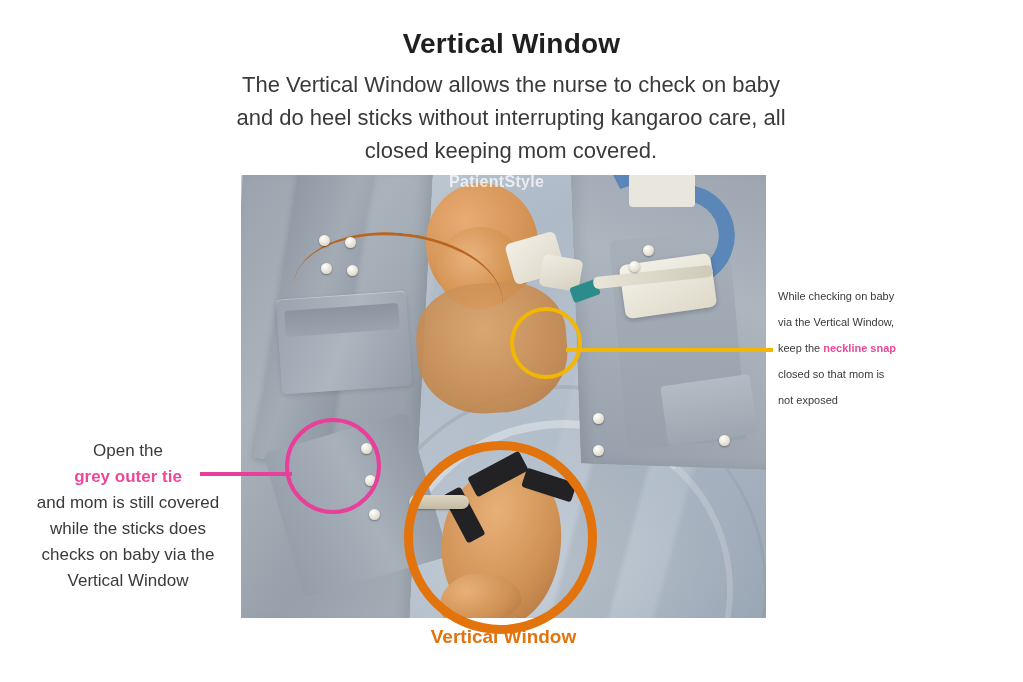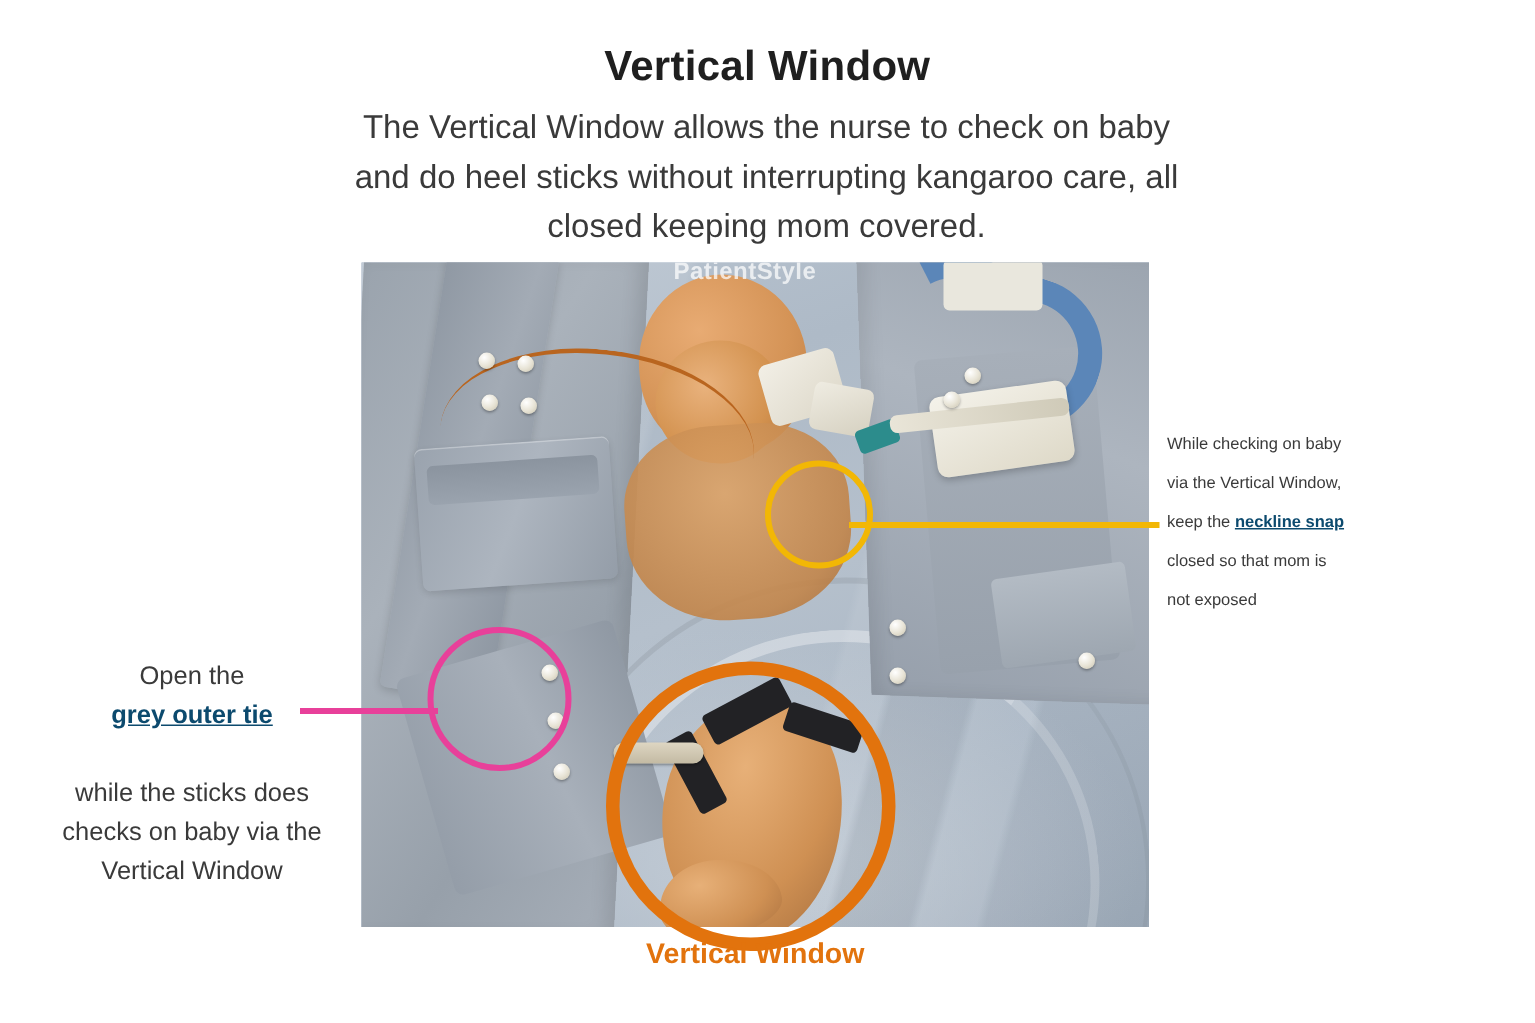--- a/index.html
+++ b/index.html
@@ -418,21 +418,21 @@
   .ann-left {
     position: absolute;
     left: 14px;
     top: 438px;
     width: 228px;
     text-align: center;
     font-size: 17px;
     line-height: 26px;
     color: #3a3a3a;
   }
-  .ann-right b, .ann-left b { font-weight: bold; color: #0c4a6e; text-decoration: underline; }
+  .ann-right b, .ann-left b { font-weight: bold; color: #ec4899; }
 </style>
 </head>
 <body>
 
 <div class="stage">
 
   <div class="title">Vertical Window</div>
   <div class="subtitle">The Vertical Window allows the nurse to check on baby and do heel sticks without interrupting kangaroo care, all closed keeping mom covered.</div>
 
   <div class="photo">
@@ -503,19 +503,19 @@
     <span>While checking on baby</span><br>
     <span>via the Vertical Window,</span><br>
     <span>keep the </span><b>neckline snap</b><br>
     <span>closed so that mom is</span><br>
     <span>not exposed</span>
   </div>
 
   <div class="ann-left">
     <span>Open the</span><br>
     <b>grey outer tie</b><br>
-    <br>
+    <span>and mom is still covered</span><br>
     <span>while the sticks does</span><br>
     <span>checks on baby via the</span><br>
     <span>Vertical Window</span>
   </div>
 
 </div>
 
 </body></html>

